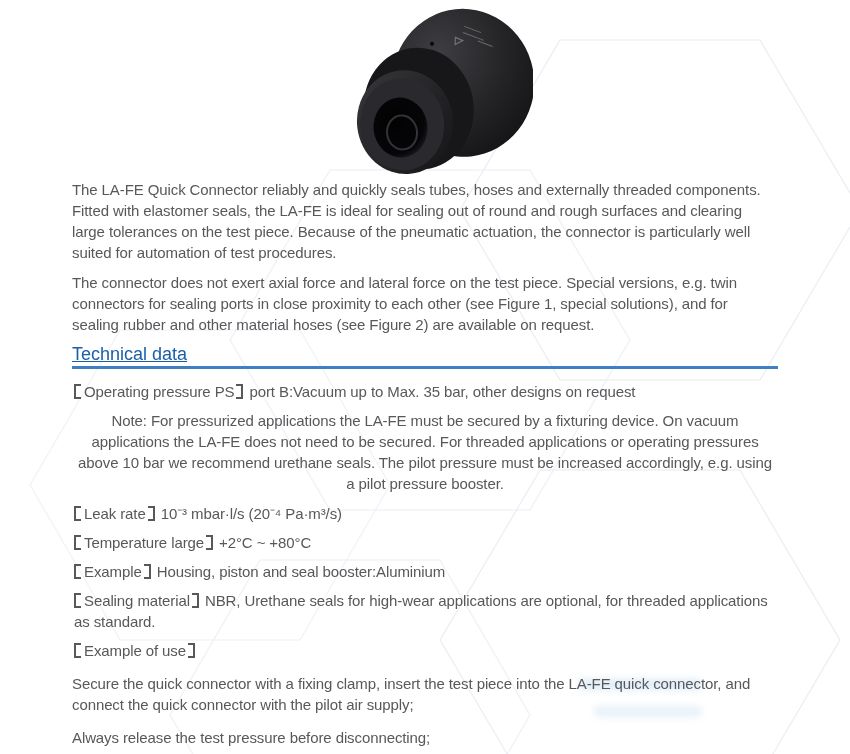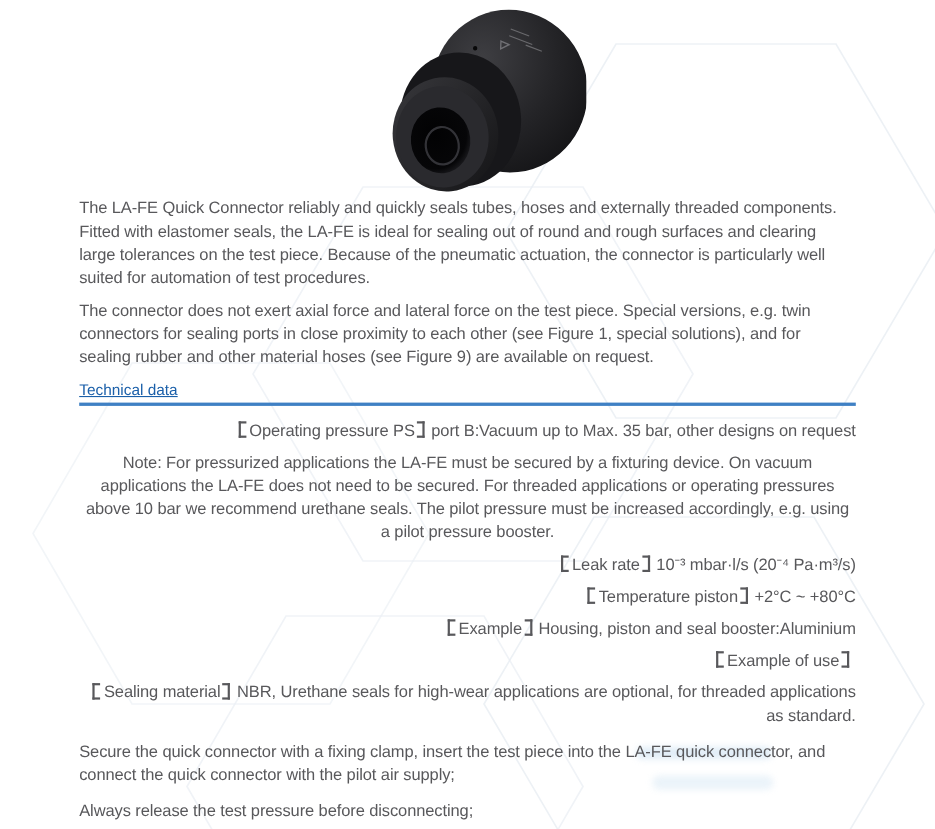--- a/index.html
+++ b/index.html
@@ -27,27 +27,27 @@
     font-size:15px; line-height:21px; letter-spacing:-0.1px; color:#58585b;
   }
   .intro-p { margin-bottom:9px; }
   .section-heading {
     margin-top:4px;
     border-bottom:3px solid #3f80c4;
     padding-bottom:2px;
   }
   .section-title {
     display:inline-block;
-    font-size:14px; font-weight:400;
+    font-size:18px; font-weight:400;
     color:#1a5fa9;
     text-decoration:underline;
     line-height:20px;
   }
   .tech-block { margin-top:12px; }
-  .spec-row { margin:8px 0; padding-left:2px;text-align:right; }
+  .spec-row { margin:8px 0; padding-left:2px; }
   .note-p { margin:6px 0 9px 0;text-align:center; }
   .usage-p { margin:12px 0; }
   
   .bk {
     display:inline-block; width:7px; height:15px; vertical-align:-2px;
   }
   .bk-open  { border-left:2px solid #58585b; border-top:2px solid #58585b; border-bottom:2px solid #58585b; margin-right:3px; }
   .bk-close { border-right:2px solid #58585b; border-top:2px solid #58585b; border-bottom:2px solid #58585b; margin-left:2px; margin-right:6px; }
   .spec-label { color:#58585b; }
   .spec-value { color:#58585b; }
@@ -108,52 +108,52 @@
           <path d="M150,38 l14,7"></path>
         </g>
         <path d="M128,32 l7,4 -8,3 z" fill="none" stroke="#9a9a9e" stroke-width="1.2" opacity="0.6"></path>
       </g>
     </svg>
   </div>
 
   <div class="content">
 
     <p class="intro-p">The LA-FE Quick Connector reliably and quickly seals tubes, hoses and externally threaded components. Fitted with elastomer seals, the LA-FE is ideal for sealing out of round and rough surfaces and clearing large tolerances on the test piece. Because of the pneumatic actuation, the connector is particularly well suited for automation of test procedures.</p>
-    <p class="intro-p">The connector does not exert axial force and lateral force on the test piece. Special versions, e.g. twin connectors for sealing ports in close proximity to each other (see Figure 1, special solutions), and for sealing rubber and other material hoses (see Figure 9) are available on request.</p>
+    <p class="intro-p">The connector does not exert axial force and lateral force on the test piece. Special versions, e.g. twin connectors for sealing ports in close proximity to each other (see Figure 1, special solutions), and for sealing rubber and other material hoses (see Figure 2) are available on request.</p>
 
     <div class="section-heading">
       <span class="section-title">Technical data</span>
     </div>
 
     <div class="tech-block">
 
       <div class="spec-row">
         <span class="bk bk-open"></span><span class="spec-label">Operating pressure PS</span><span class="bk bk-close"></span><span class="spec-value">port B:Vacuum up to Max. 35 bar, other designs on request</span>
       </div>
 
       <p class="note-p">Note: For pressurized applications the LA-FE must be secured by a fixturing device. On vacuum applications the LA-FE does not need to be secured. For threaded applications or operating pressures above 10 bar we recommend urethane seals. The pilot pressure must be increased accordingly, e.g. using a pilot pressure booster.</p>
 
       <div class="spec-row">
         <span class="bk bk-open"></span><span class="spec-label">Leak rate</span><span class="bk bk-close"></span><span class="spec-value">10⁻³ mbar·l/s (20⁻⁴ Pa·m³/s)</span>
       </div>
 
       <div class="spec-row">
-        <span class="bk bk-open"></span><span class="spec-label">Temperature piston</span><span class="bk bk-close"></span><span class="spec-value">+2°C ~ +80°C</span>
+        <span class="bk bk-open"></span><span class="spec-label">Temperature large</span><span class="bk bk-close"></span><span class="spec-value">+2°C ~ +80°C</span>
       </div>
 
       <div class="spec-row">
         <span class="bk bk-open"></span><span class="spec-label">Example</span><span class="bk bk-close"></span><span class="spec-value">Housing, piston and seal booster:Aluminium</span>
       </div>
 
       <div class="spec-row">
-        <span class="bk bk-open"></span><span class="spec-label">Example of use</span><span class="bk bk-close"></span>
+        <span class="bk bk-open"></span><span class="spec-label">Sealing material</span><span class="bk bk-close"></span><span class="spec-value">NBR, Urethane seals for high-wear applications are optional, for threaded applications as standard.</span>
       </div>
 
       <div class="spec-row">
-        <span class="bk bk-open"></span><span class="spec-label">Sealing material</span><span class="bk bk-close"></span><span class="spec-value">NBR, Urethane seals for high-wear applications are optional, for threaded applications as standard.</span>
+        <span class="bk bk-open"></span><span class="spec-label">Example of use</span><span class="bk bk-close"></span>
       </div>
 
       <p class="usage-p">Secure the quick connector with a fixing clamp, insert the test piece into the LA-FE quick connector, and connect the quick connector with the pilot air supply;</p>
       <p class="usage-p">Always release the test pressure before disconnecting;</p>
 
     </div>
   </div>
 </div>
 
 </body></html>

